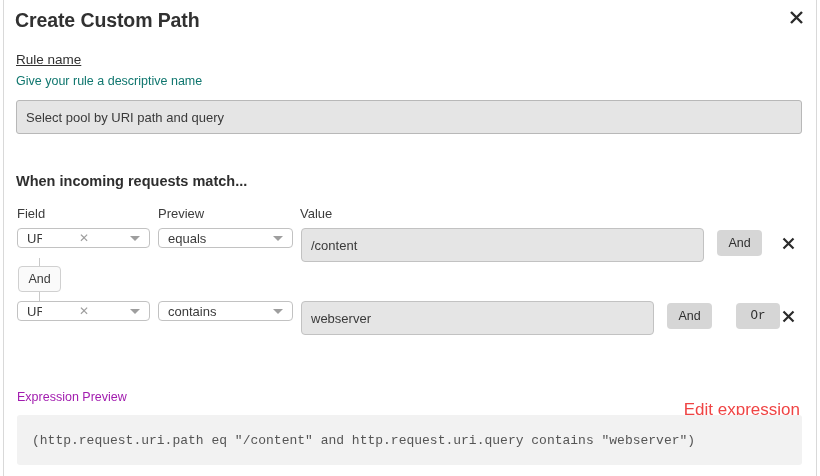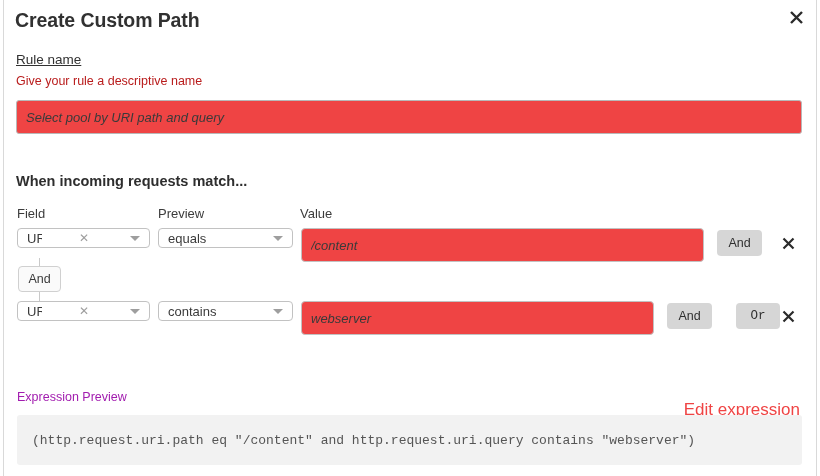--- a/index.html
+++ b/index.html
@@ -59,34 +59,33 @@
   
   .field-label {
     position: absolute;
     font-size: 13.5px;
     color: #313131;
     text-decoration: underline;
   }
   .field-help {
     position: absolute;
     font-size: 12.5px;
-    color: #b91c1c;
+    color: #0f766e;
   }
   .text-input {
     position: absolute;
     box-sizing: border-box;
     border: 1px solid #b8b8b8;
     border-radius: 3px;
-    background: #ef4444;
+    background: #e5e5e5;
     font-family: "Liberation Sans", sans-serif;
     font-size: 13px;
     color: #3a3a3a;
     padding: 16px 9px;
     outline: none;
-    font-style: italic;
   }
   .text-input::placeholder { color: #9a9a9a; }
 
   #rule-name-label { left: 12px; top: 52px; }
   #rule-name-help  { left: 12px; top: 74px; }
   #rule-name-input {
     left: 12px; top: 100px;
     width: 786px; height: 28px;
   }
 

